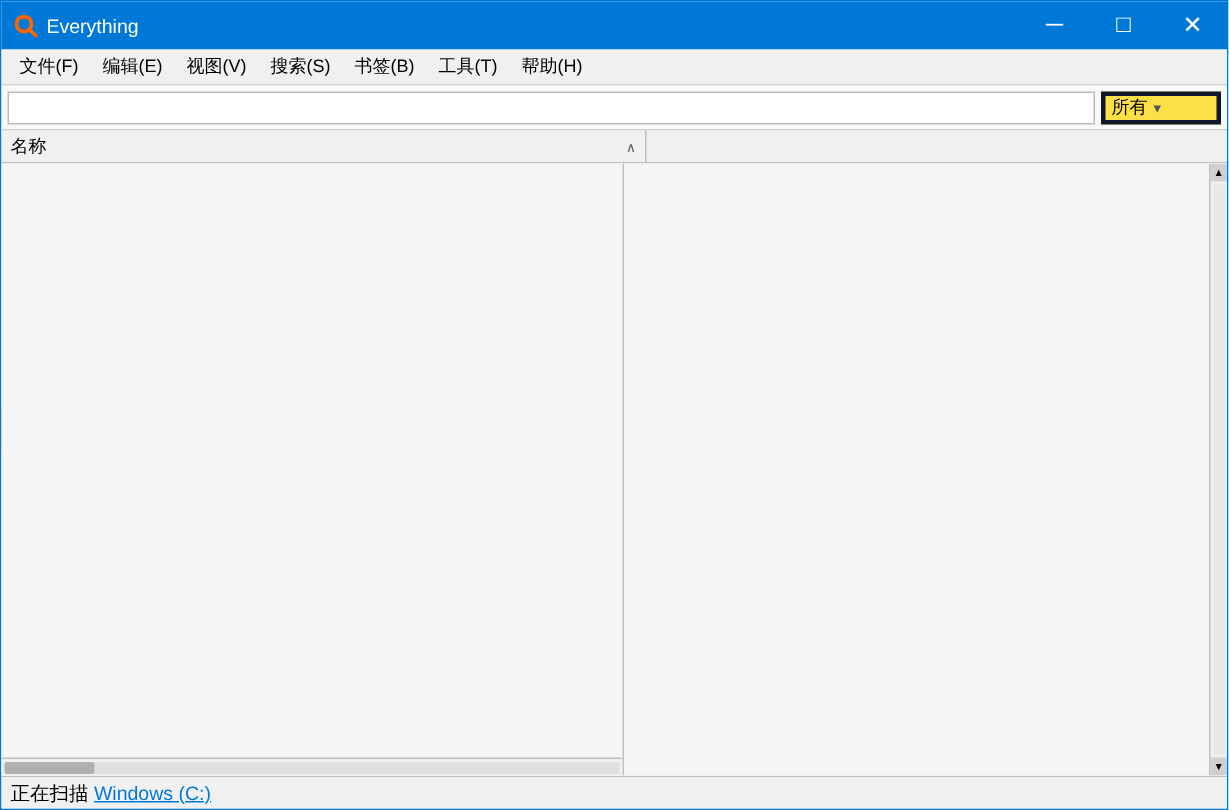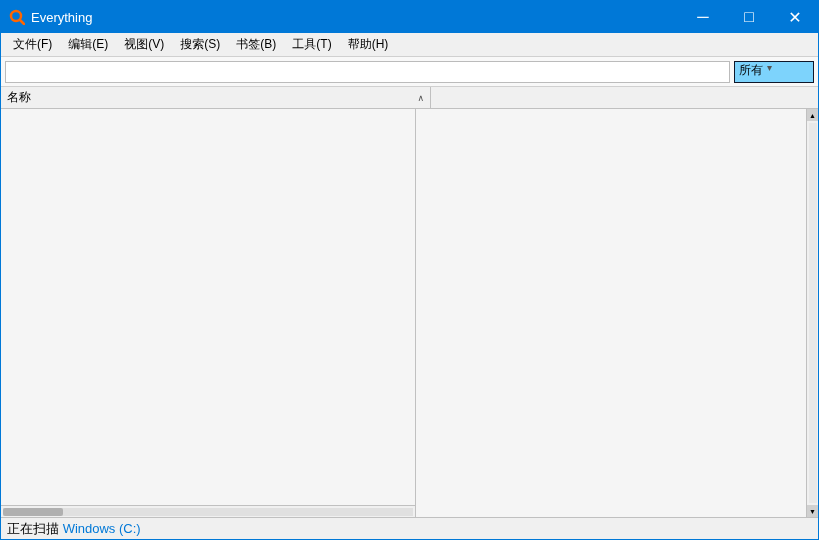--- a/index.html
+++ b/index.html
@@ -108,25 +108,26 @@
       height: 22px;
       border: 1px solid #bbb;
       background: white;
       font-size: 12px;
       padding: 2px 4px;
       outline: none;
     }
 
     .search-dropdown {
       height: 22px;
-      border: 1px solid #0f172a;
-      background: #7dd3fc;
+      border: 3px solid #0f172a;
+      background: #fde047;
       font-size: 12px;
       padding: 0 4px;
       display: flex;
+      align-items: center;
       gap: 4px;
       cursor: pointer;
       min-width: 80px;
     }
 
     .dropdown-arrow {
       font-size: 10px;
       color: #555;
     }
 
@@ -260,20 +261,21 @@
       display: flex;
       align-items: center;
       padding: 0 6px;
       flex-shrink: 0;
       border-top: 1px solid #c0c0c0;
       justify-content: space-between;
     }
 
     .status-scanning {
       color: #0078d7;
+      text-decoration: underline;
     }
 
     
     .left-indicator {
       position: absolute;
       left: 0;
       top: 40%;
       width: 3px;
       height: 30px;
       background: #ff6600;

